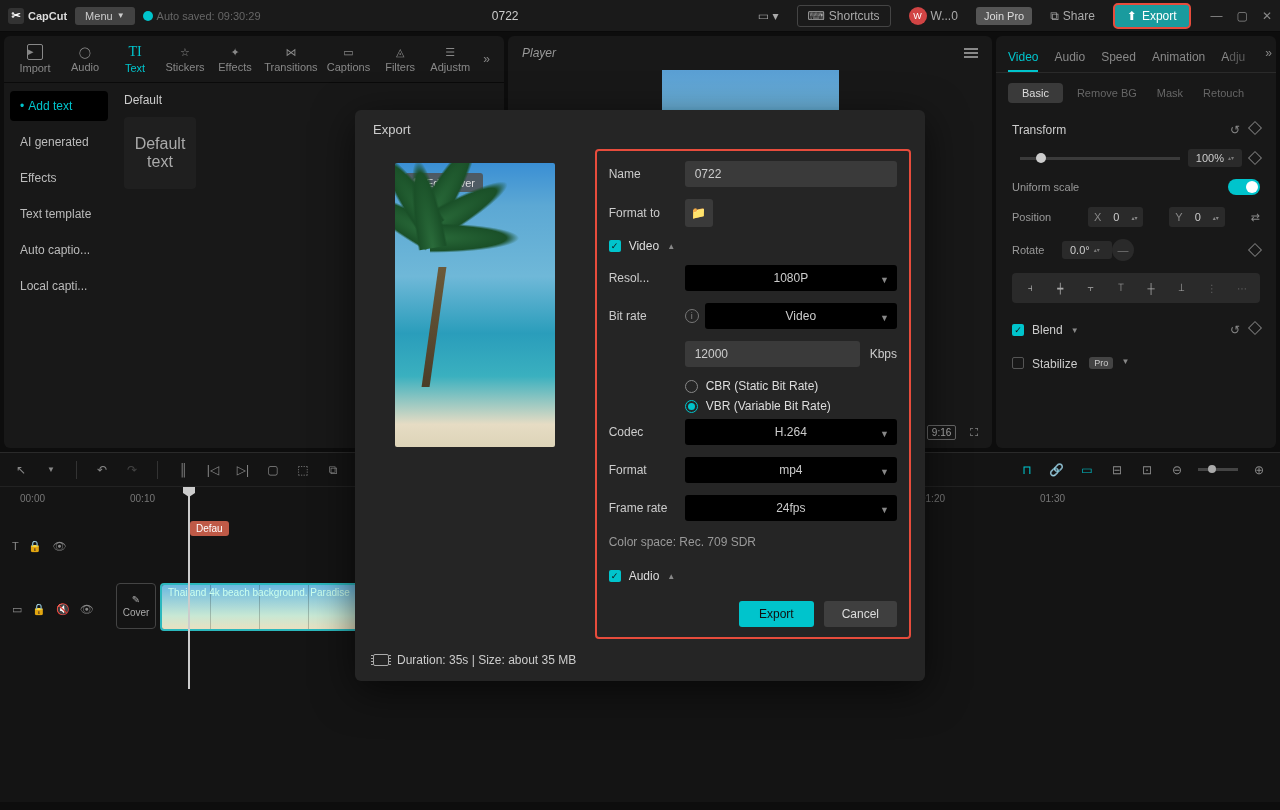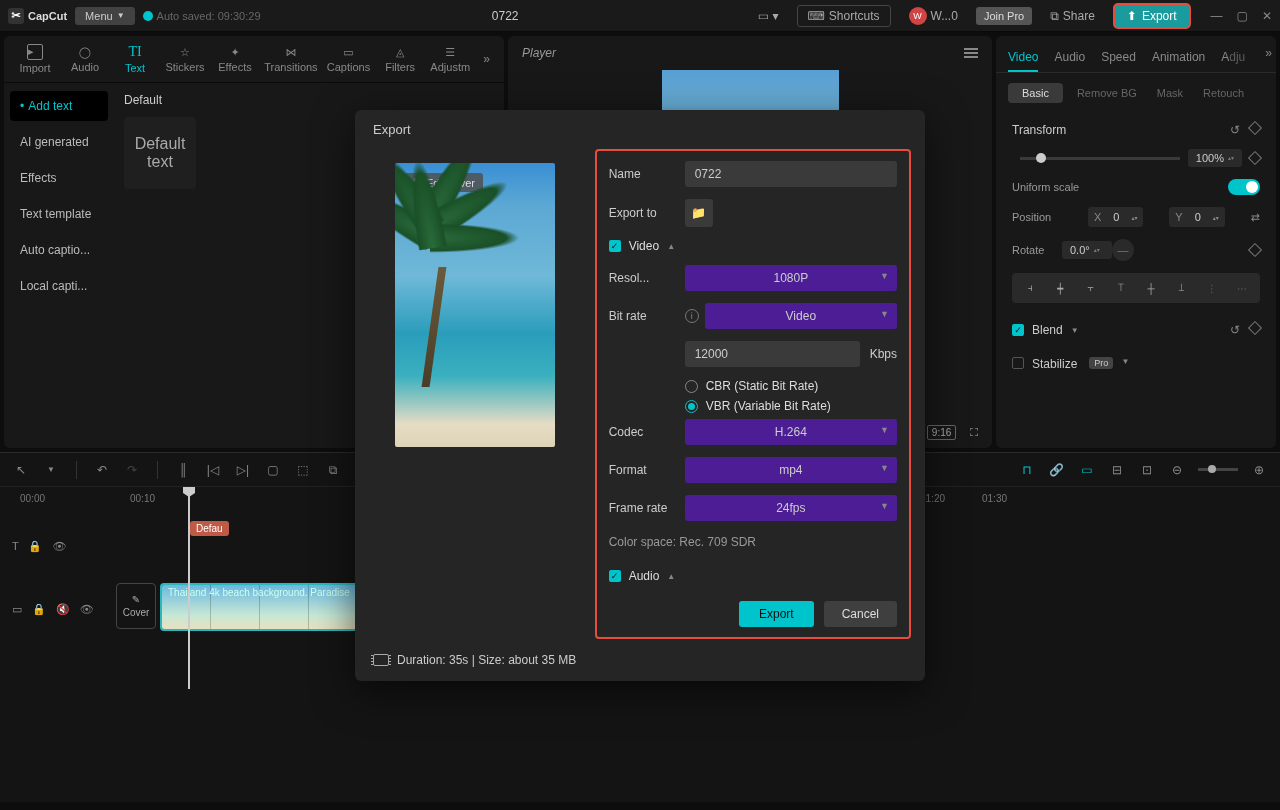--- a/index.html
+++ b/index.html
@@ -111,21 +111,21 @@
 .modal-left { width: 260px; padding-top:14px; display:flex; justify-content:center; align-items:flex-start;}
 .cover-preview { width:160px; height:284px; background:linear-gradient(180deg,#3a8fd4 0%,#5ca8d4 15%, #6fb8d8 40%, #2a9dbb 60%, #3ab0bf 75%, #e6dcc4 92%, #ddd4b8 100%); position:relative; border-radius:2px; overflow:hidden;}
 .edit-cover-chip{ position:absolute; top:10px; left:10px; background:rgba(80,80,80,0.85); color:#ddd; font-size:11px; padding:3px 8px; border-radius:3px; display:flex; align-items:center; gap:4px;}
 .palm{ position:absolute; top:30px; left:-20px; right:0; bottom:60px;}
 
 .modal-right { flex:1; border:2px solid #e74c3c; border-radius:4px; padding: 10px 12px 10px 12px; display:flex; flex-direction:column;}
 .form-scroll { flex:1; overflow:hidden; position:relative;}
 .form-row { display:flex; align-items:center; margin-bottom:12px; gap:10px;}
 .form-label { width:66px; color:#ccc; font-size:12px; white-space:nowrap; overflow:hidden; text-overflow:ellipsis;}
 .form-input { flex:1; background:#3a3a3a; border:none; color:#ccc; padding:6px 10px; border-radius:3px; font-size:12px;}
-.form-select { flex:1; background:#4c1d95; color:#ccc; padding:6px 10px; border-radius:3px; font-size:12px; text-align:center; position:relative; display:flex; justify-content:center; align-items:flex-start;}
+.form-select { flex:1; background:#000000; color:#ccc; padding:6px 10px; border-radius:3px; font-size:12px; text-align:center; position:relative; display:flex; justify-content:center; align-items:flex-end;}
 .form-select .chev{ position:absolute; right:8px; color:#888; font-size:9px;}
 .folder-btn{ width:28px; height:28px; background:#3a3a3a; border-radius:3px; display:flex; align-items:center; justify-content:center; color:#ccc;}
 .section-check-row{ display:flex; align-items:center; gap:8px; margin:8px 0 12px; color:#ddd; font-size:12px;}
 .radio-row{ display:flex; align-items:flex-end; gap:8px; margin:6px 0 6px 76px; color:#ddd; font-size:12px;}
 .radio-outer{ width:13px; height:13px; border:1.5px solid #888; border-radius:50%; display:flex; align-items:center; justify-content:center;}
 .radio-outer.sel{ border-color:#00c4cc;}
 .radio-inner{ width:7px; height:7px; background:#00c4cc; border-radius:50%;}
 .info-i{ width:14px; height:14px; border:1px solid #777; border-radius:50%; display:inline-flex; align-items:center; justify-content:center; font-size:9px; color:#888;}
 .color-space{ color:#999; font-size:12px; margin:14px 0 20px 0;}
 .modal-right-footer{ display:flex; justify-content:flex-end; gap:10px; padding-top:14px;}
@@ -385,21 +385,21 @@
         </div>
       <div class="tl-tool">⊕</div>
     </div>
   </div>
   <div class="timeline-ruler">
     <div class="playhead"></div>
     <span class="ruler-tick" style="left:20px;">00:00</span>
     <span class="ruler-tick" style="left:130px;">00:10</span>
     <span class="ruler-tick" style="left:810px;">01:10</span>
     <span class="ruler-tick" style="left:920px;">01:20</span>
-    <span class="ruler-tick" style="left:982px;">01:30</span>
+    <span class="ruler-tick" style="left:1040px;">01:30</span>
   </div>
   <div class="timeline-tracks">
     <div class="track-row" style="height:70px;">
       <div class="track-head">
         <span>T</span>
         <span>🔒</span>
         <span>👁</span>
       </div>
       <div class="track-body">
         <div class="label-chip">Defau</div>
@@ -453,21 +453,21 @@
           </div>
         </div>
       </div>
       <div class="modal-right">
         <div class="form-scroll">
           <div class="form-row">
             <div class="form-label">Name</div>
             <input class="form-input" value="0722" style="">
           </div>
           <div class="form-row">
-            <div class="form-label">Export to</div>
+            <div class="form-label">Format to</div>
             <div class="folder-btn">
                 <span>📁</span>
               </div>
           </div>
 
           <div class="section-check-row">
             <span class="check-sq">✓</span>
             <span style="font-weight:500;">Video</span>
             <span style="font-size:8px;color:#888;">▲</span>
           </div>

